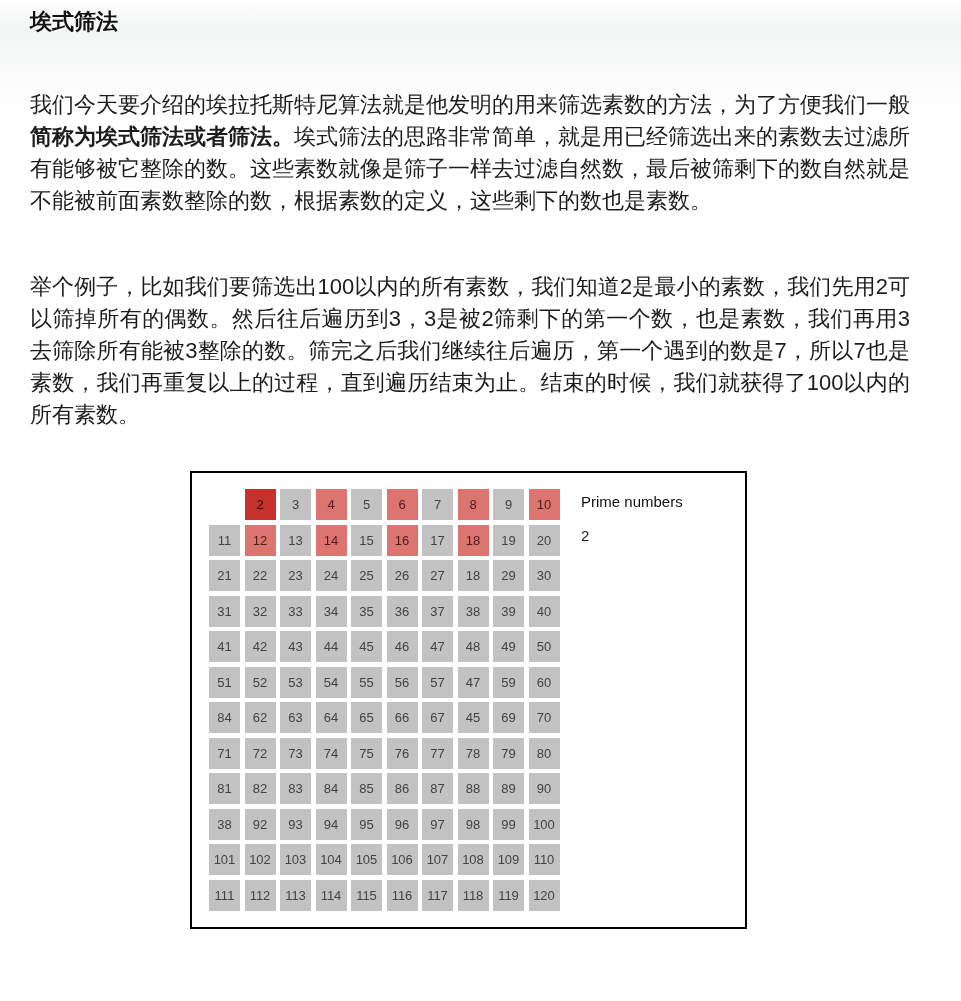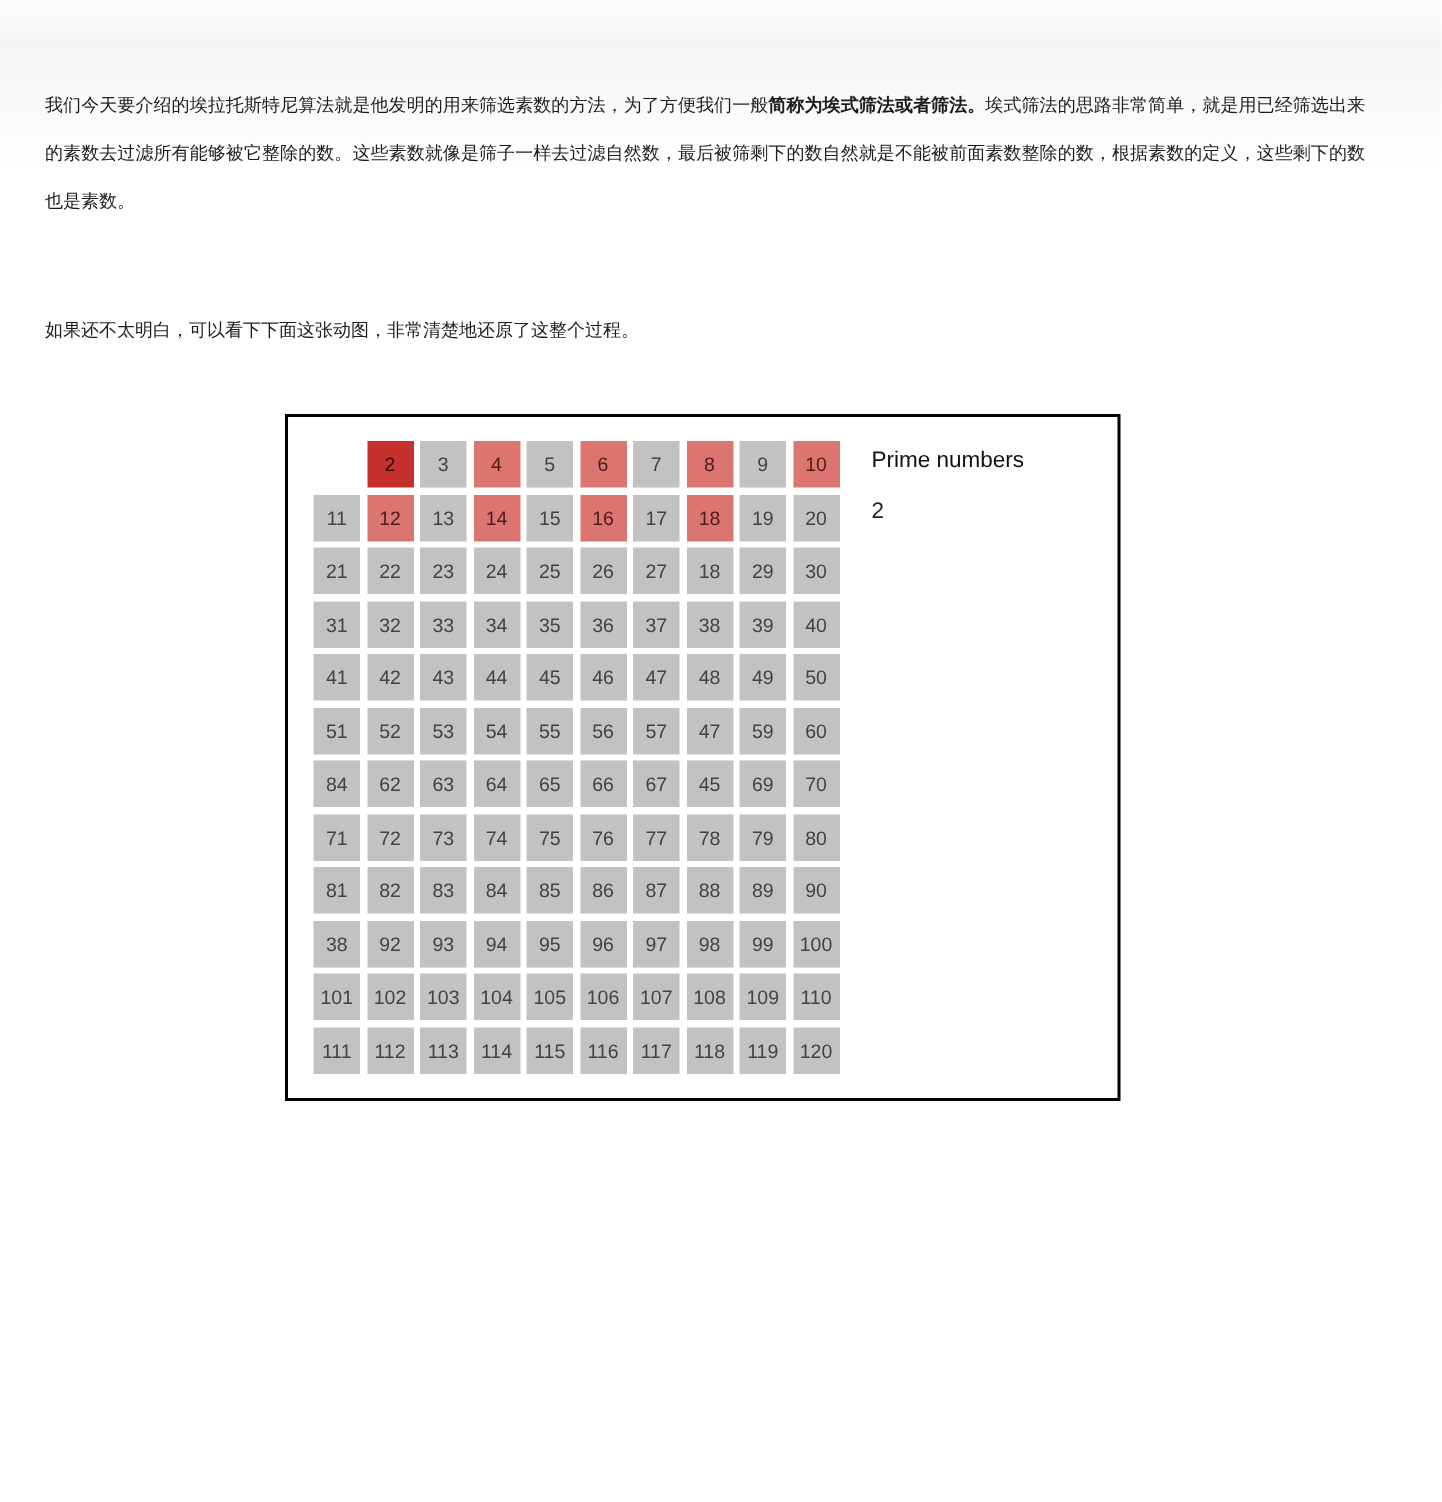--- a/index.html
+++ b/index.html
@@ -22,21 +22,21 @@
     margin: 0;
     padding-top: 9px;
     font-size: 22px;
     line-height: 26px;
     font-weight: bold;
     color: #111111;
   }
   .para {
     width: 880px;
     margin: 0;
-    font-size: 12px;
+    font-size: 22px;
     line-height: 32px;
     color: #1c1c1c;
     text-align: justify;
   }
   .para-1 { margin-top: 54px; }
   .para-2 { margin-top: 54px; }
   .para-3 { margin-top: 54px; }
   .para b { font-weight: bold; }
 
   
@@ -93,25 +93,26 @@
     font-size: 15px;
     color: #222222;
   }
 </style>
 </head>
 <body>
 
 <div class="page">
   <div class="content">
 
+    <h1 class="page-title">埃式筛法</h1>
 
     <p class="para para-1"><span>我们今天要介绍的埃拉托斯特尼算法就是他发明的用来筛选素数的方法，为了方便我们一般</span><b>简称为埃式筛法或者筛法。</b><span>埃式筛法的思路非常简单，就是用已经筛选出来的素数去过滤所有能够被它整除的数。这些素数就像是筛子一样去过滤自然数，最后被筛剩下的数自然就是不能被前面素数整除的数，根据素数的定义，这些剩下的数也是素数。</span></p>
 
-
-    <p class="para para-3"><span>如果还不太明白，可以看下下面这张动图，非常清楚地还原了这整个过程。</span></p>
+    <p class="para para-2"><span>举个例子，比如我们要筛选出100以内的所有素数，我们知道2是最小的素数，我们先用2可以筛掉所有的偶数。然后往后遍历到3，3是被2筛剩下的第一个数，也是素数，我们再用3去筛除所有能被3整除的数。筛完之后我们继续往后遍历，第一个遇到的数是7，所以7也是素数，我们再重复以上的过程，直到遍历结束为止。结束的时候，我们就获得了100以内的所有素数。</span></p>
+
 
     <div class="sieve-figure">
       <div class="number-grid">
           <div class="cell empty"></div>
           <div class="cell prime">2</div>
           <div class="cell">3</div>
           <div class="cell composite">4</div>
           <div class="cell">5</div>
           <div class="cell composite">6</div>
           <div class="cell">7</div>

